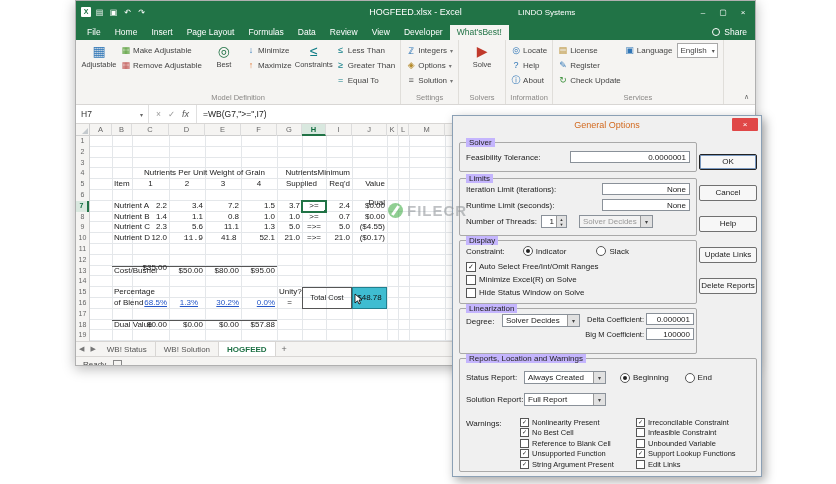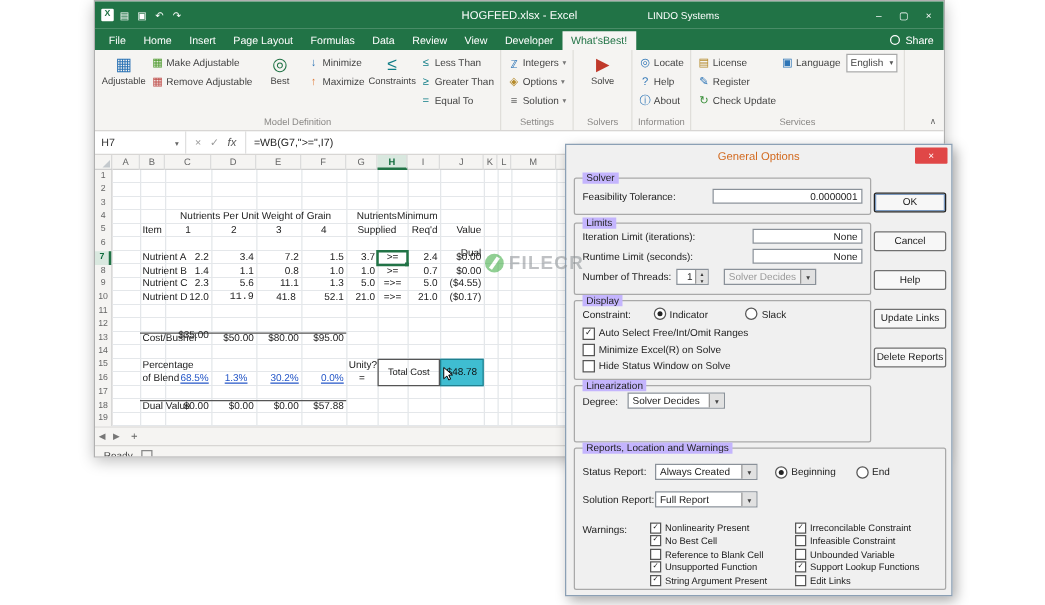--- a/index.html
+++ b/index.html
@@ -458,20 +458,25 @@
         <div class="cell rt" style="left: 42px; top: 183.6px; width: 37px; height: 10.8px;">$0.00</div>
         <div class="cell rt" style="left: 79px; top: 183.6px; width: 36px; height: 10.8px;">$0.00</div>
         <div class="cell rt" style="left: 115px; top: 183.6px; width: 36px; height: 10.8px;">$0.00</div>
         <div class="cell rt" style="left: 151px; top: 183.6px; width: 36px; height: 10.8px;">$57.88</div>
       </div>
   </div>
 
   <div class="sheet-tabs">
     <span class="tab-arrow">◀</span>
     <span class="tab-arrow">▶</span>
+    <span class="tabs-list" style="display:flex;align-items:stretch">
+        <span class="stab">WB! Status</span>
+        <span class="stab">WB! Solution</span>
+        <span class="stab active">HOGFEED</span>
+      </span>
     <span class="add-sheet">+</span>
   </div>
 
   <div class="status-bar">
     <span>Ready</span>
     <span class="macro-icon"></span>
   </div>
 </div>
 
 <div class="dialog">
@@ -545,20 +550,30 @@
         </div>
     </div>
 
     <div class="grp grp-linear">
       <span class="grp-label">Linearization</span>
       <span class="dlabel degree-label">Degree:</span>
       <span class="combo degree-combo">
         <span class="txt">Solver Decides</span>
         <span class="arr"></span>
       </span>
+      <div class="lin-right">
+        <div class="lin-row">
+          <span class="dlabel">Delta Coefficient:</span>
+          <span class="dfield num" style="width:48px">0.000001</span>
+        </div>
+        <div class="lin-row">
+          <span class="dlabel">Big M Coefficient:</span>
+          <span class="dfield num" style="width:48px">100000</span>
+        </div>
+      </div>
     </div>
 
     <div class="grp grp-reports">
       <span class="grp-label">Reports, Location and Warnings</span>
       <div class="rep-row" style="top:12px">
         <span class="dlabel">Status Report:</span>
         <span class="combo" style="width:82px">
           <span class="txt">Always Created</span>
           <span class="arr"></span>
         </span>

